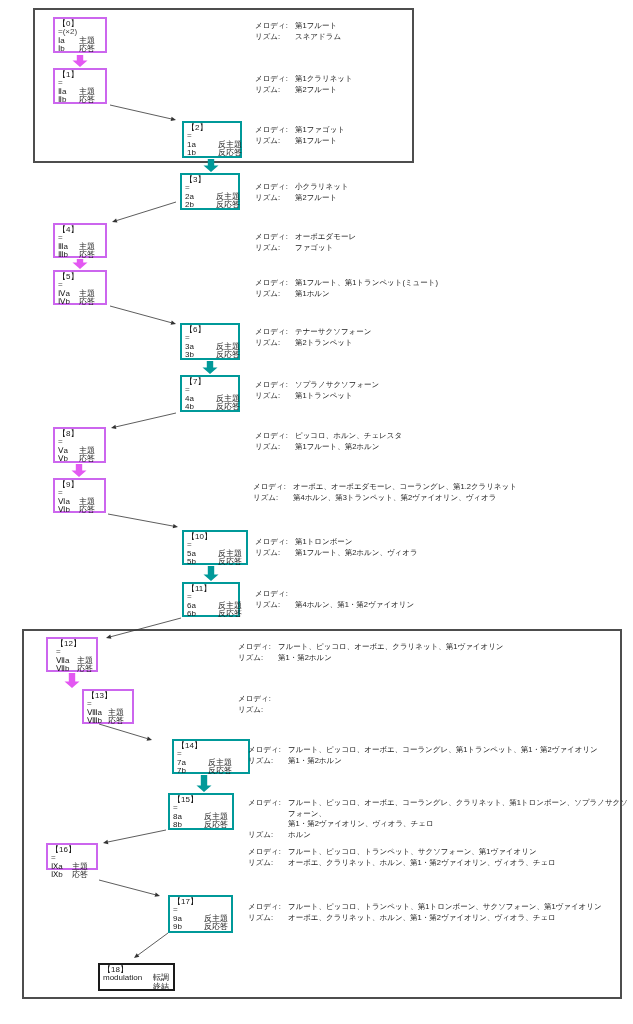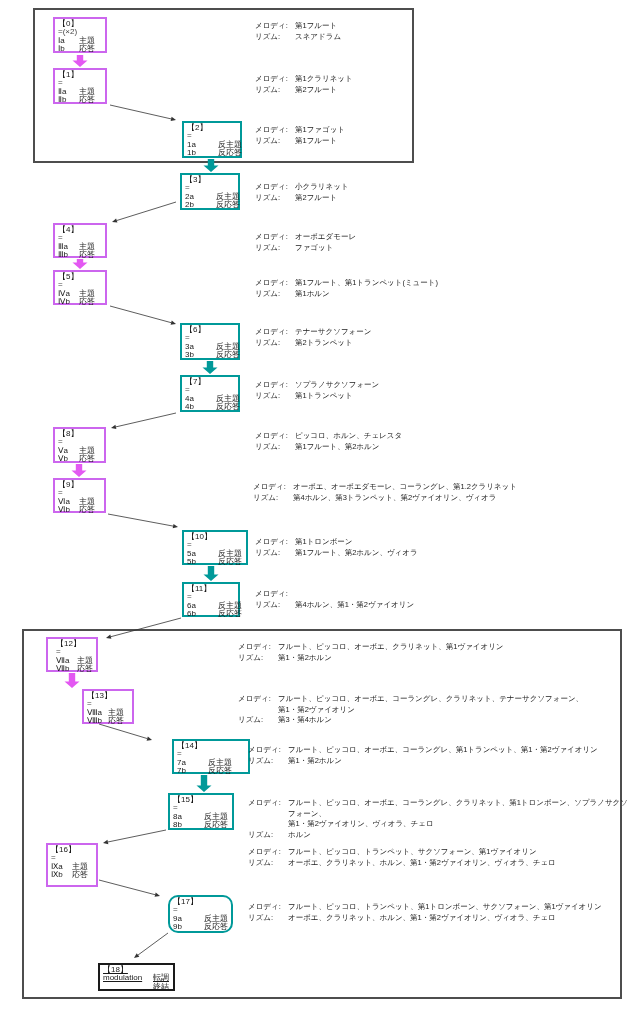--- a/index.html
+++ b/index.html
@@ -2,21 +2,21 @@
 <html><head>
 <meta charset="utf-8">
 <style>
   html,body{margin:0;padding:0;background:#ffffff;}
   body{width:633px;height:1024px;position:relative;font-family:"Liberation Sans",sans-serif;color:#1a1a1a;}
   #canvas{position:absolute;left:0;top:0;width:633px;height:1024px;overflow:hidden;}
   .outer{position:absolute;border:2px solid #4d4d4d;box-sizing:border-box;background:transparent;}
   .node{position:absolute;background:#ffffff;border:2px solid #cc66ee;box-sizing:border-box;
         font-size:8px;line-height:8.4px;padding:1px 1px 0 3px;white-space:nowrap;}
   .node.counter{border-color:#009999;}
-  .node.modulation{border-color:#1a1a1a;text-decoration:underline;}
+  .node.modulation{border-color:#1a1a1a;}
   .node .ntitle{font-size:8px;}
   .node .neq{color:#444;}
   .node .nrow{display:grid;grid-template-columns:21px auto;}
   .node.counter .nrow{grid-template-columns:31px auto;}
   .node.modulation .nrow{grid-template-columns:50px auto;}
   .ann{position:absolute;font-size:7.5px;line-height:10.6px;white-space:nowrap;}
   .arow{display:grid;grid-template-columns:40px auto;}
   .aval{white-space:pre-line;}
   svg#arrows{position:absolute;left:0;top:0;pointer-events:none;}
 </style>
@@ -212,33 +212,33 @@
         <div class="neq">=</div>
         <div class="nrow">
           <span>8a</span>
           <span>反主題</span>
         </div>
         <div class="nrow">
           <span>8b</span>
           <span>反応答</span>
         </div>
       </div>
-      <div class="node theme" style="left: 46px; top: 843px; width: 52px; height: 44px;">
+      <div class="node theme" style="left: 46px; top: 843px; width: 52px; height: 27px;">
         <div class="ntitle">【16】</div>
         <div class="neq">=</div>
         <div class="nrow">
           <span>Ⅸa</span>
           <span>主題</span>
         </div>
         <div class="nrow">
           <span>Ⅸb</span>
           <span>応答</span>
         </div>
       </div>
-      <div class="node counter" style="left: 168px; top: 895px; width: 65px; height: 38px; border-radius: 10px;">
+      <div class="node counter" style="left: 168px; top: 895px; width: 65px; height: 38px;">
         <div class="ntitle">【17】</div>
         <div class="neq">=</div>
         <div class="nrow">
           <span>9a</span>
           <span>反主題</span>
         </div>
         <div class="nrow">
           <span>9b</span>
           <span>反応答</span>
         </div>
@@ -381,26 +381,23 @@
           <span class="aval">フルート、ピッコロ、オーボエ、クラリネット、第1ヴァイオリン</span>
         </div>
         <div class="arow">
           <span>リズム:</span>
           <span class="aval">第1・第2ホルン</span>
         </div>
       </div>
       <div class="ann" style="left: 238px; top: 694px;">
         <div class="arow">
           <span>メロディ:</span>
-          <span class="aval">フルート、ピッコロ、オーボエ、コーラングレ、クラリネット、テナーサクソフォーン、
-第1・第2ヴァイオリン</span>
-        </div>
-        <div class="arow">
-          <span>リズム:</span>
-          <span class="aval">第3・第4ホルン</span>
+        </div>
+        <div class="arow">
+          <span>リズム:</span>
         </div>
       </div>
       <div class="ann" style="left: 248px; top: 745px;">
         <div class="arow">
           <span>メロディ:</span>
           <span class="aval">フルート、ピッコロ、オーボエ、コーラングレ、第1トランペット、第1・第2ヴァイオリン</span>
         </div>
         <div class="arow">
           <span>リズム:</span>
           <span class="aval">第1・第2ホルン</span>

